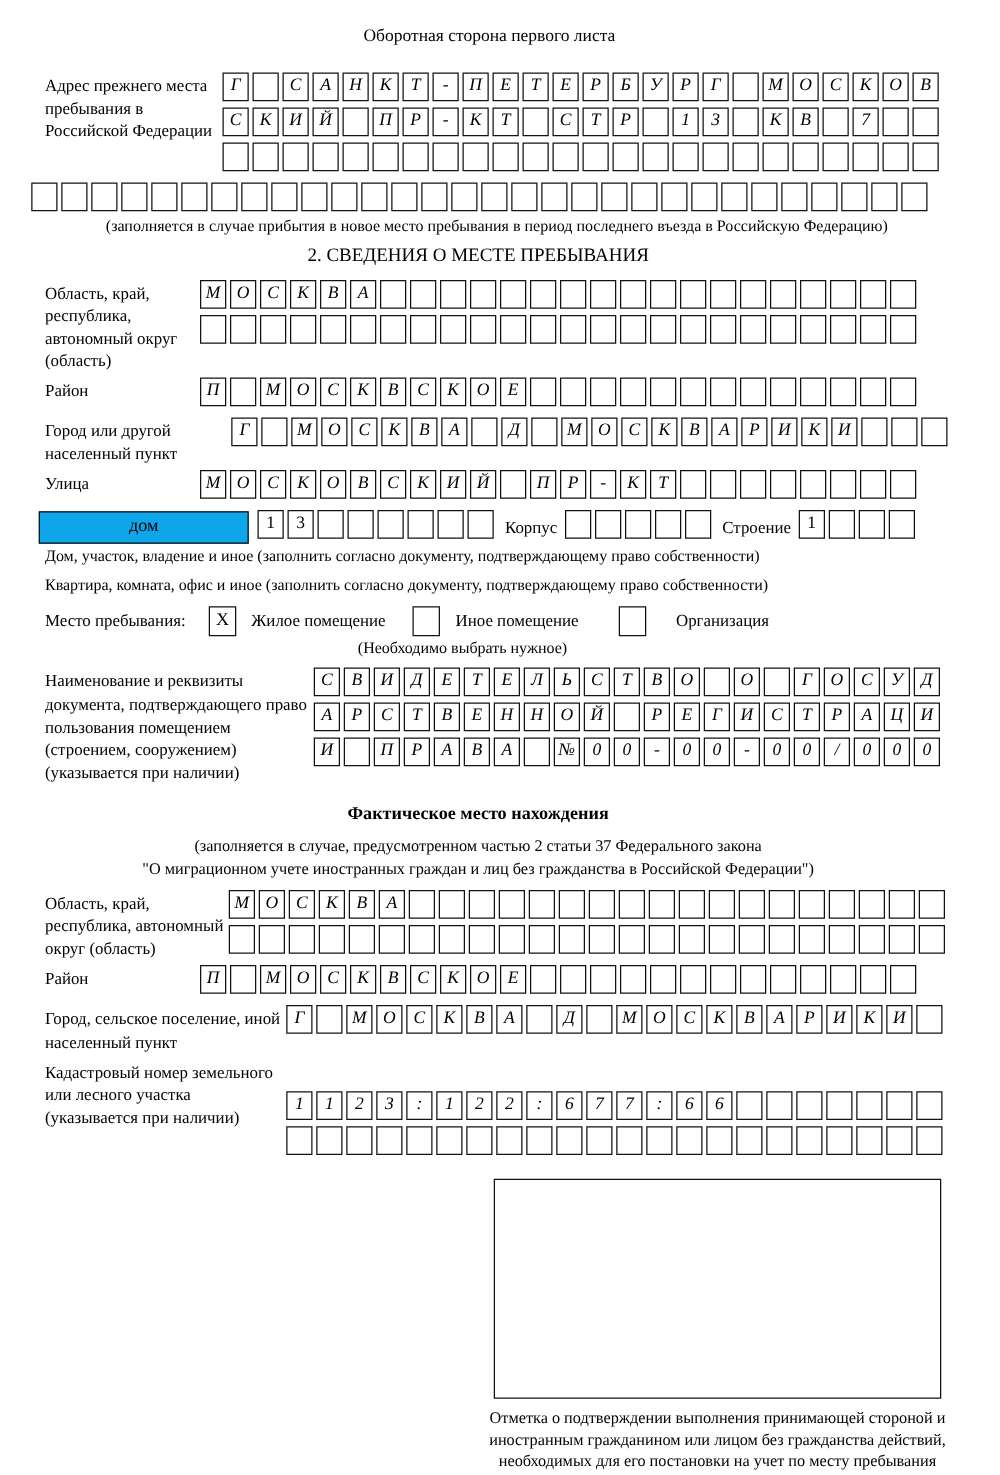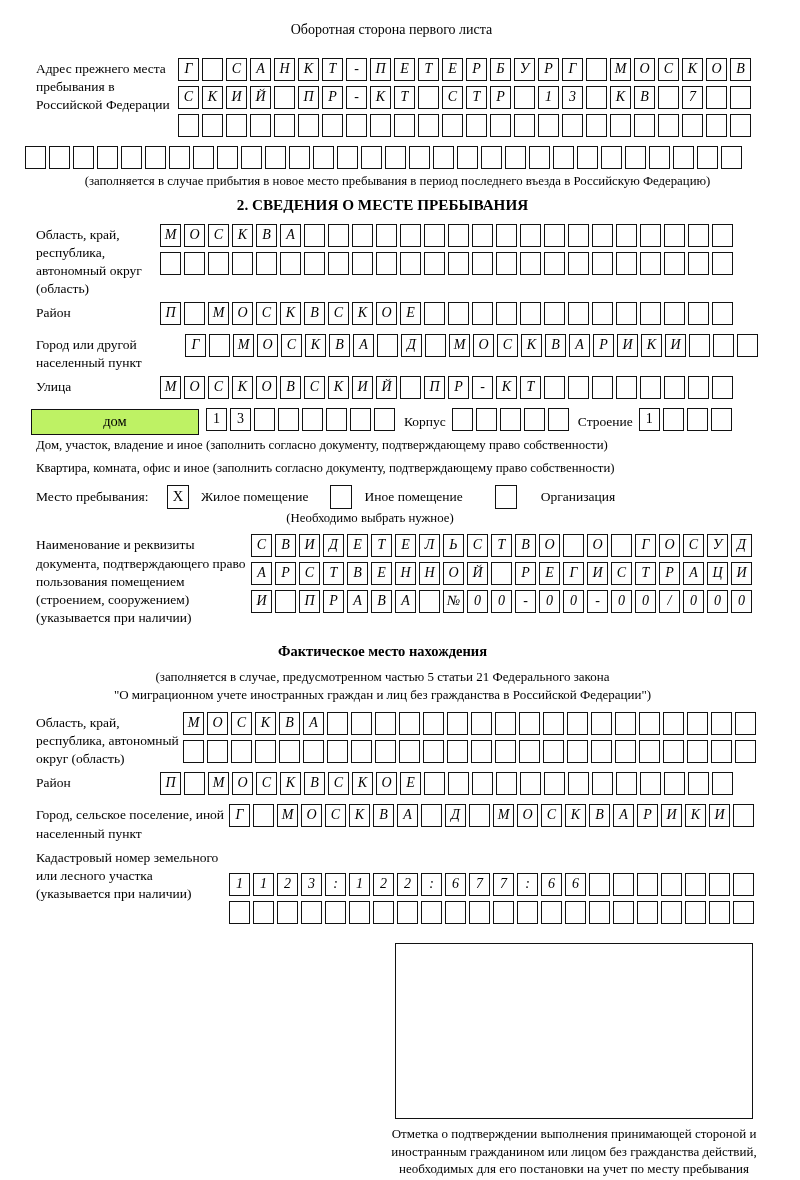--- a/index.html
+++ b/index.html
@@ -32,28 +32,28 @@
     border:1.5px solid #121212;background:#fff;
     text-align:center;font-size:14px;line-height:20px;vertical-align:top;
   }
   .inlinecells{display:inline-block;height:23px;vertical-align:middle;}
 
   .fullrow{margin-left:0;}
   .caption{font-size:12.8px;line-height:1.25;}
   .center{text-align:center;margin:2px 0 6px 0;}
   .left{margin:0 0 7px 11px;}
 
-  .sec-title{font-weight:bold;font-size:15.2px;text-align:center;margin:6px 30px 10px 0;}
+  .sec-title{font-weight:normal;font-size:15.2px;text-align:center;margin:6px 30px 10px 0;}
   .sub-title{font-weight:bold;font-size:14.5px;text-align:center;margin:16px 30px 8px 0;}
 
   
   .hrow{display:flex;align-items:center;margin:4px 0 2px 6px;}
   .widebox{
     display:inline-block;box-sizing:border-box;border:1.6px solid #121212;
-    height:26px;line-height:23px;text-align:center;font-size:14.5px;background:#bef264;flex:none;
+    height:26px;line-height:23px;text-align:center;font-size:14.5px;background:#0ea5e9;flex:none;
   }
   .dombox{width:168px;}
   .kvbox{width:197px;}
   .inline-label{font-size:13.5px;margin:0 6px;flex:none;}
   .gap7{width:7px;flex:none;}
 
   
   .stayrow{display:flex;align-items:center;margin:8px 0 2px 11px;font-size:13.5px;}
   .chk{
     display:inline-block;box-sizing:border-box;width:22px;height:24px;flex:none;
@@ -148,21 +148,21 @@
   <div class="frow doc-block">
     <div class="flabel w215">Наименование и реквизиты документа, подтверждающего право пользования помещением (строением, сооружением) (указывается при наличии)</div>
     <div class="rows">
       <div class="boxrow"><span class="cell">С</span><span class="cell">В</span><span class="cell">И</span><span class="cell">Д</span><span class="cell">Е</span><span class="cell">Т</span><span class="cell">Е</span><span class="cell">Л</span><span class="cell">Ь</span><span class="cell">С</span><span class="cell">Т</span><span class="cell">В</span><span class="cell">О</span><span class="cell"></span><span class="cell">О</span><span class="cell"></span><span class="cell">Г</span><span class="cell">О</span><span class="cell">С</span><span class="cell">У</span><span class="cell">Д</span></div>
       <div class="boxrow"><span class="cell">А</span><span class="cell">Р</span><span class="cell">С</span><span class="cell">Т</span><span class="cell">В</span><span class="cell">Е</span><span class="cell">Н</span><span class="cell">Н</span><span class="cell">О</span><span class="cell">Й</span><span class="cell"></span><span class="cell">Р</span><span class="cell">Е</span><span class="cell">Г</span><span class="cell">И</span><span class="cell">С</span><span class="cell">Т</span><span class="cell">Р</span><span class="cell">А</span><span class="cell">Ц</span><span class="cell">И</span></div>
       <div class="boxrow"><span class="cell">И</span><span class="cell"></span><span class="cell">П</span><span class="cell">Р</span><span class="cell">А</span><span class="cell">В</span><span class="cell">А</span><span class="cell"></span><span class="cell">№</span><span class="cell">0</span><span class="cell">0</span><span class="cell">-</span><span class="cell">0</span><span class="cell">0</span><span class="cell">-</span><span class="cell">0</span><span class="cell">0</span><span class="cell">/</span><span class="cell">0</span><span class="cell">0</span><span class="cell">0</span></div>
     </div>
   </div>
 
   <div class="sub-title">Фактическое место нахождения</div>
-  <div class="act-cap">(заполняется в случае, предусмотренном частью 5 статьи 21 Федерального закона</div>
+  <div class="act-cap">(заполняется в случае, предусмотренном частью 2 статьи 37 Федерального закона</div>
   <div class="act-cap" style="margin-bottom:8px;">"О миграционном учете иностранных граждан и лиц без гражданства в Российской Федерации")</div>
 
   <div class="frow">
     <div class="flabel w147">Область, край, республика, автономный округ (область)</div>
     <div class="rows">
       <div class="boxrow"><span class="cell">М</span><span class="cell">О</span><span class="cell">С</span><span class="cell">К</span><span class="cell">В</span><span class="cell">А</span><span class="cell"></span><span class="cell"></span><span class="cell"></span><span class="cell"></span><span class="cell"></span><span class="cell"></span><span class="cell"></span><span class="cell"></span><span class="cell"></span><span class="cell"></span><span class="cell"></span><span class="cell"></span><span class="cell"></span><span class="cell"></span><span class="cell"></span><span class="cell"></span><span class="cell"></span><span class="cell"></span></div>
       <div class="boxrow"><span class="cell"></span><span class="cell"></span><span class="cell"></span><span class="cell"></span><span class="cell"></span><span class="cell"></span><span class="cell"></span><span class="cell"></span><span class="cell"></span><span class="cell"></span><span class="cell"></span><span class="cell"></span><span class="cell"></span><span class="cell"></span><span class="cell"></span><span class="cell"></span><span class="cell"></span><span class="cell"></span><span class="cell"></span><span class="cell"></span><span class="cell"></span><span class="cell"></span><span class="cell"></span><span class="cell"></span></div>
     </div>
   </div>
 

